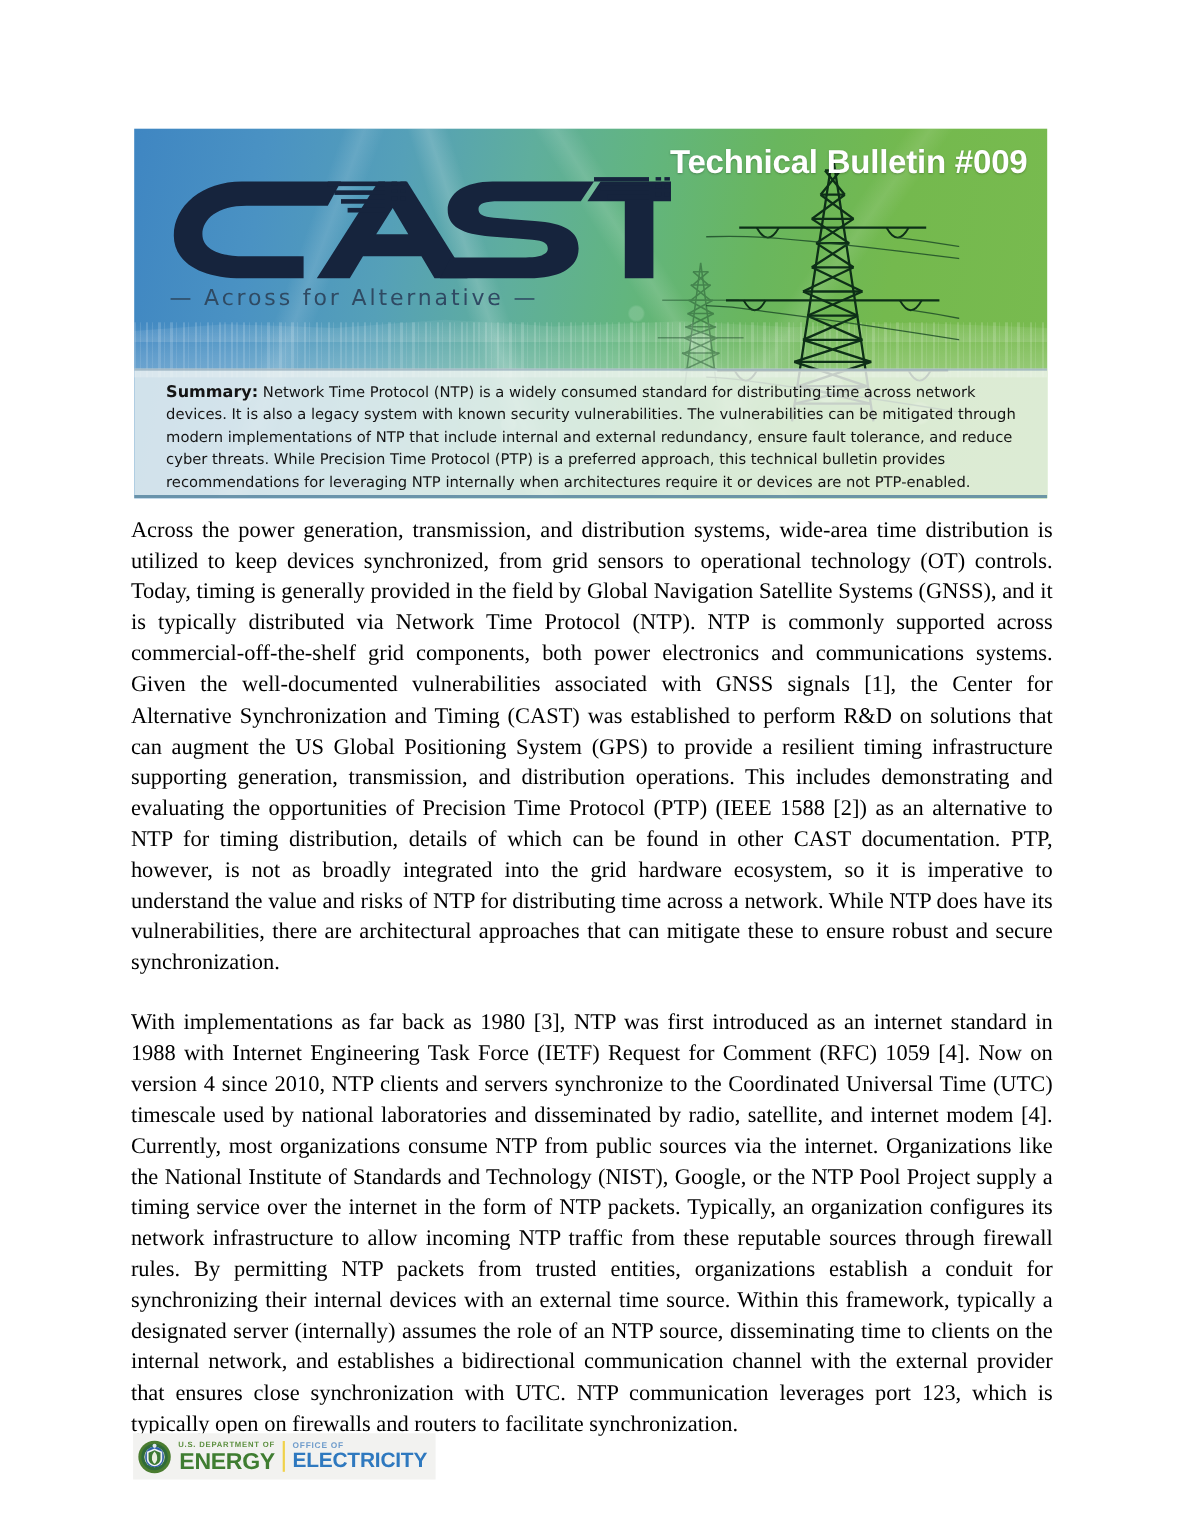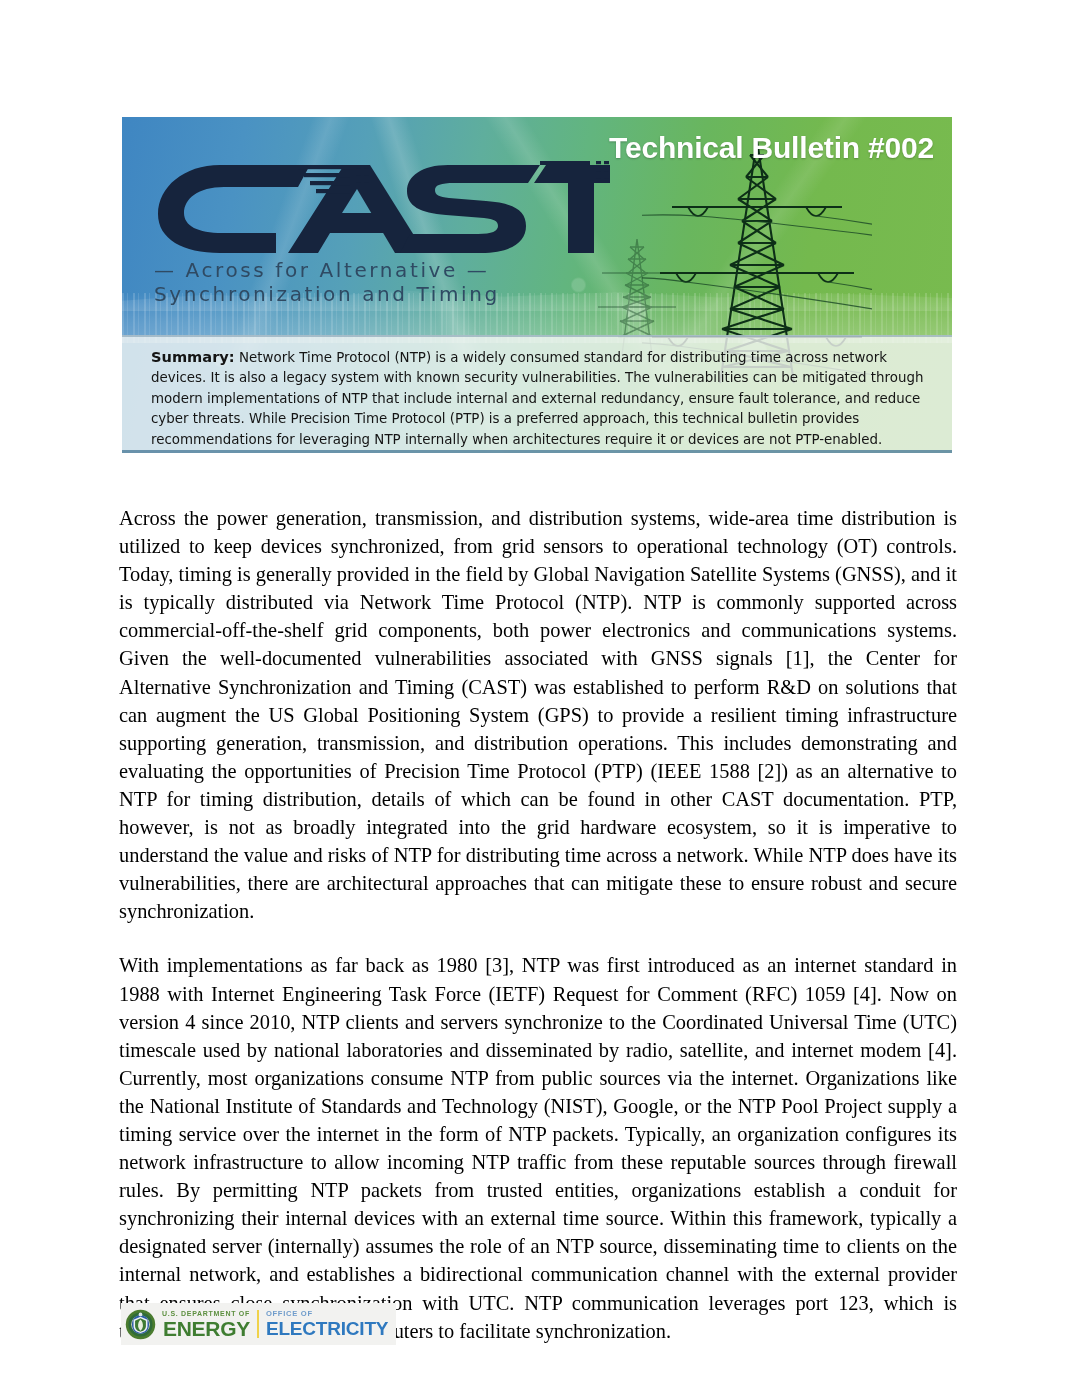--- a/index.html
+++ b/index.html
@@ -143,21 +143,20 @@
   .body-text {
     position: absolute;
     left: 119px;
     top: 468px;
     width: 838px;
     font-size: 20.4px;
     line-height: 28.1px;
     color: #000;
     text-align: justify;
     text-justify: inter-word;
-    margin-top: 36px;
   }
   .body-text p { margin: 0 0 26px 0; }
   .body-text p:last-child { margin-bottom: 0; }
 
   
   .footer-logo {
     position: absolute;
     left: 121px;
     top: 1303px;
     height: 42px;
@@ -303,25 +302,24 @@
           <rect x="448" y="2" width="5" height="3.2"></rect>
             <rect x="456" y="2" width="5" height="3.2"></rect>
           <rect x="448" y="9" width="5" height="3.2"></rect>
             <rect x="456" y="9" width="5" height="3.2"></rect>
           <rect x="448" y="16" width="5" height="3.2"></rect>
             <rect x="456" y="16" width="5" height="3.2"></rect>
         </g>
       </svg>
       <div class="cast-tagline">
         <span>— Across for Alternative —</span>
-        <span class="line2">Synchronization and Timing</span>
       </div>
     </div>
 
-    <div class="bulletin-title">Technical Bulletin #002</div>
+    <div class="bulletin-title">Technical Bulletin #009</div>
 
     <div class="summary-box">
       <b>Summary:</b><span> Network Time Protocol (NTP) is a widely consumed standard for distributing time across network devices. It is also a legacy system with known security vulnerabilities. The vulnerabilities can be mitigated through modern implementations of NTP that include internal and external redundancy, ensure fault tolerance, and reduce cyber threats. While Precision Time Protocol (PTP) is a preferred approach, this technical bulletin provides recommendations for leveraging NTP internally when architectures require it or devices are not PTP-enabled.</span>
     </div>
   </div>
 
   <div class="body-text">
     <p>Across the power generation, transmission, and distribution systems, wide-area time distribution is utilized to keep devices synchronized, from grid sensors to operational technology (OT) controls. Today, timing is generally provided in the field by Global Navigation Satellite Systems (GNSS), and it is typically distributed via Network Time Protocol (NTP). NTP is commonly supported across commercial-off-the-shelf grid components, both power electronics and communications systems. Given the well-documented vulnerabilities associated with GNSS signals [1], the Center for Alternative Synchronization and Timing (CAST) was established to perform R&amp;D on solutions that can augment the US Global Positioning System (GPS) to provide a resilient timing infrastructure supporting generation, transmission, and distribution operations. This includes demonstrating and evaluating the opportunities of Precision Time Protocol (PTP) (IEEE 1588 [2]) as an alternative to NTP for timing distribution, details of which can be found in other CAST documentation. PTP, however, is not as broadly integrated into the grid hardware ecosystem, so it is imperative to understand the value and risks of NTP for distributing time across a network. While NTP does have its vulnerabilities, there are architectural approaches that can mitigate these to ensure robust and secure synchronization.</p>
     <p>With implementations as far back as 1980 [3], NTP was first introduced as an internet standard in 1988 with Internet Engineering Task Force (IETF) Request for Comment (RFC) 1059 [4]. Now on version 4 since 2010, NTP clients and servers synchronize to the Coordinated Universal Time (UTC) timescale used by national laboratories and disseminated by radio, satellite, and internet modem [4]. Currently, most organizations consume NTP from public sources via the internet. Organizations like the National Institute of Standards and Technology (NIST), Google, or the NTP Pool Project supply a timing service over the internet in the form of NTP packets. Typically, an organization configures its network infrastructure to allow incoming NTP traffic from these reputable sources through firewall rules. By permitting NTP packets from trusted entities, organizations establish a conduit for synchronizing their internal devices with an external time source. Within this framework, typically a designated server (internally) assumes the role of an NTP source, disseminating time to clients on the internal network, and establishes a bidirectional communication channel with the external provider that ensures close synchronization with UTC. NTP communication leverages port 123, which is typically open on firewalls and routers to facilitate synchronization.</p>
   </div>

